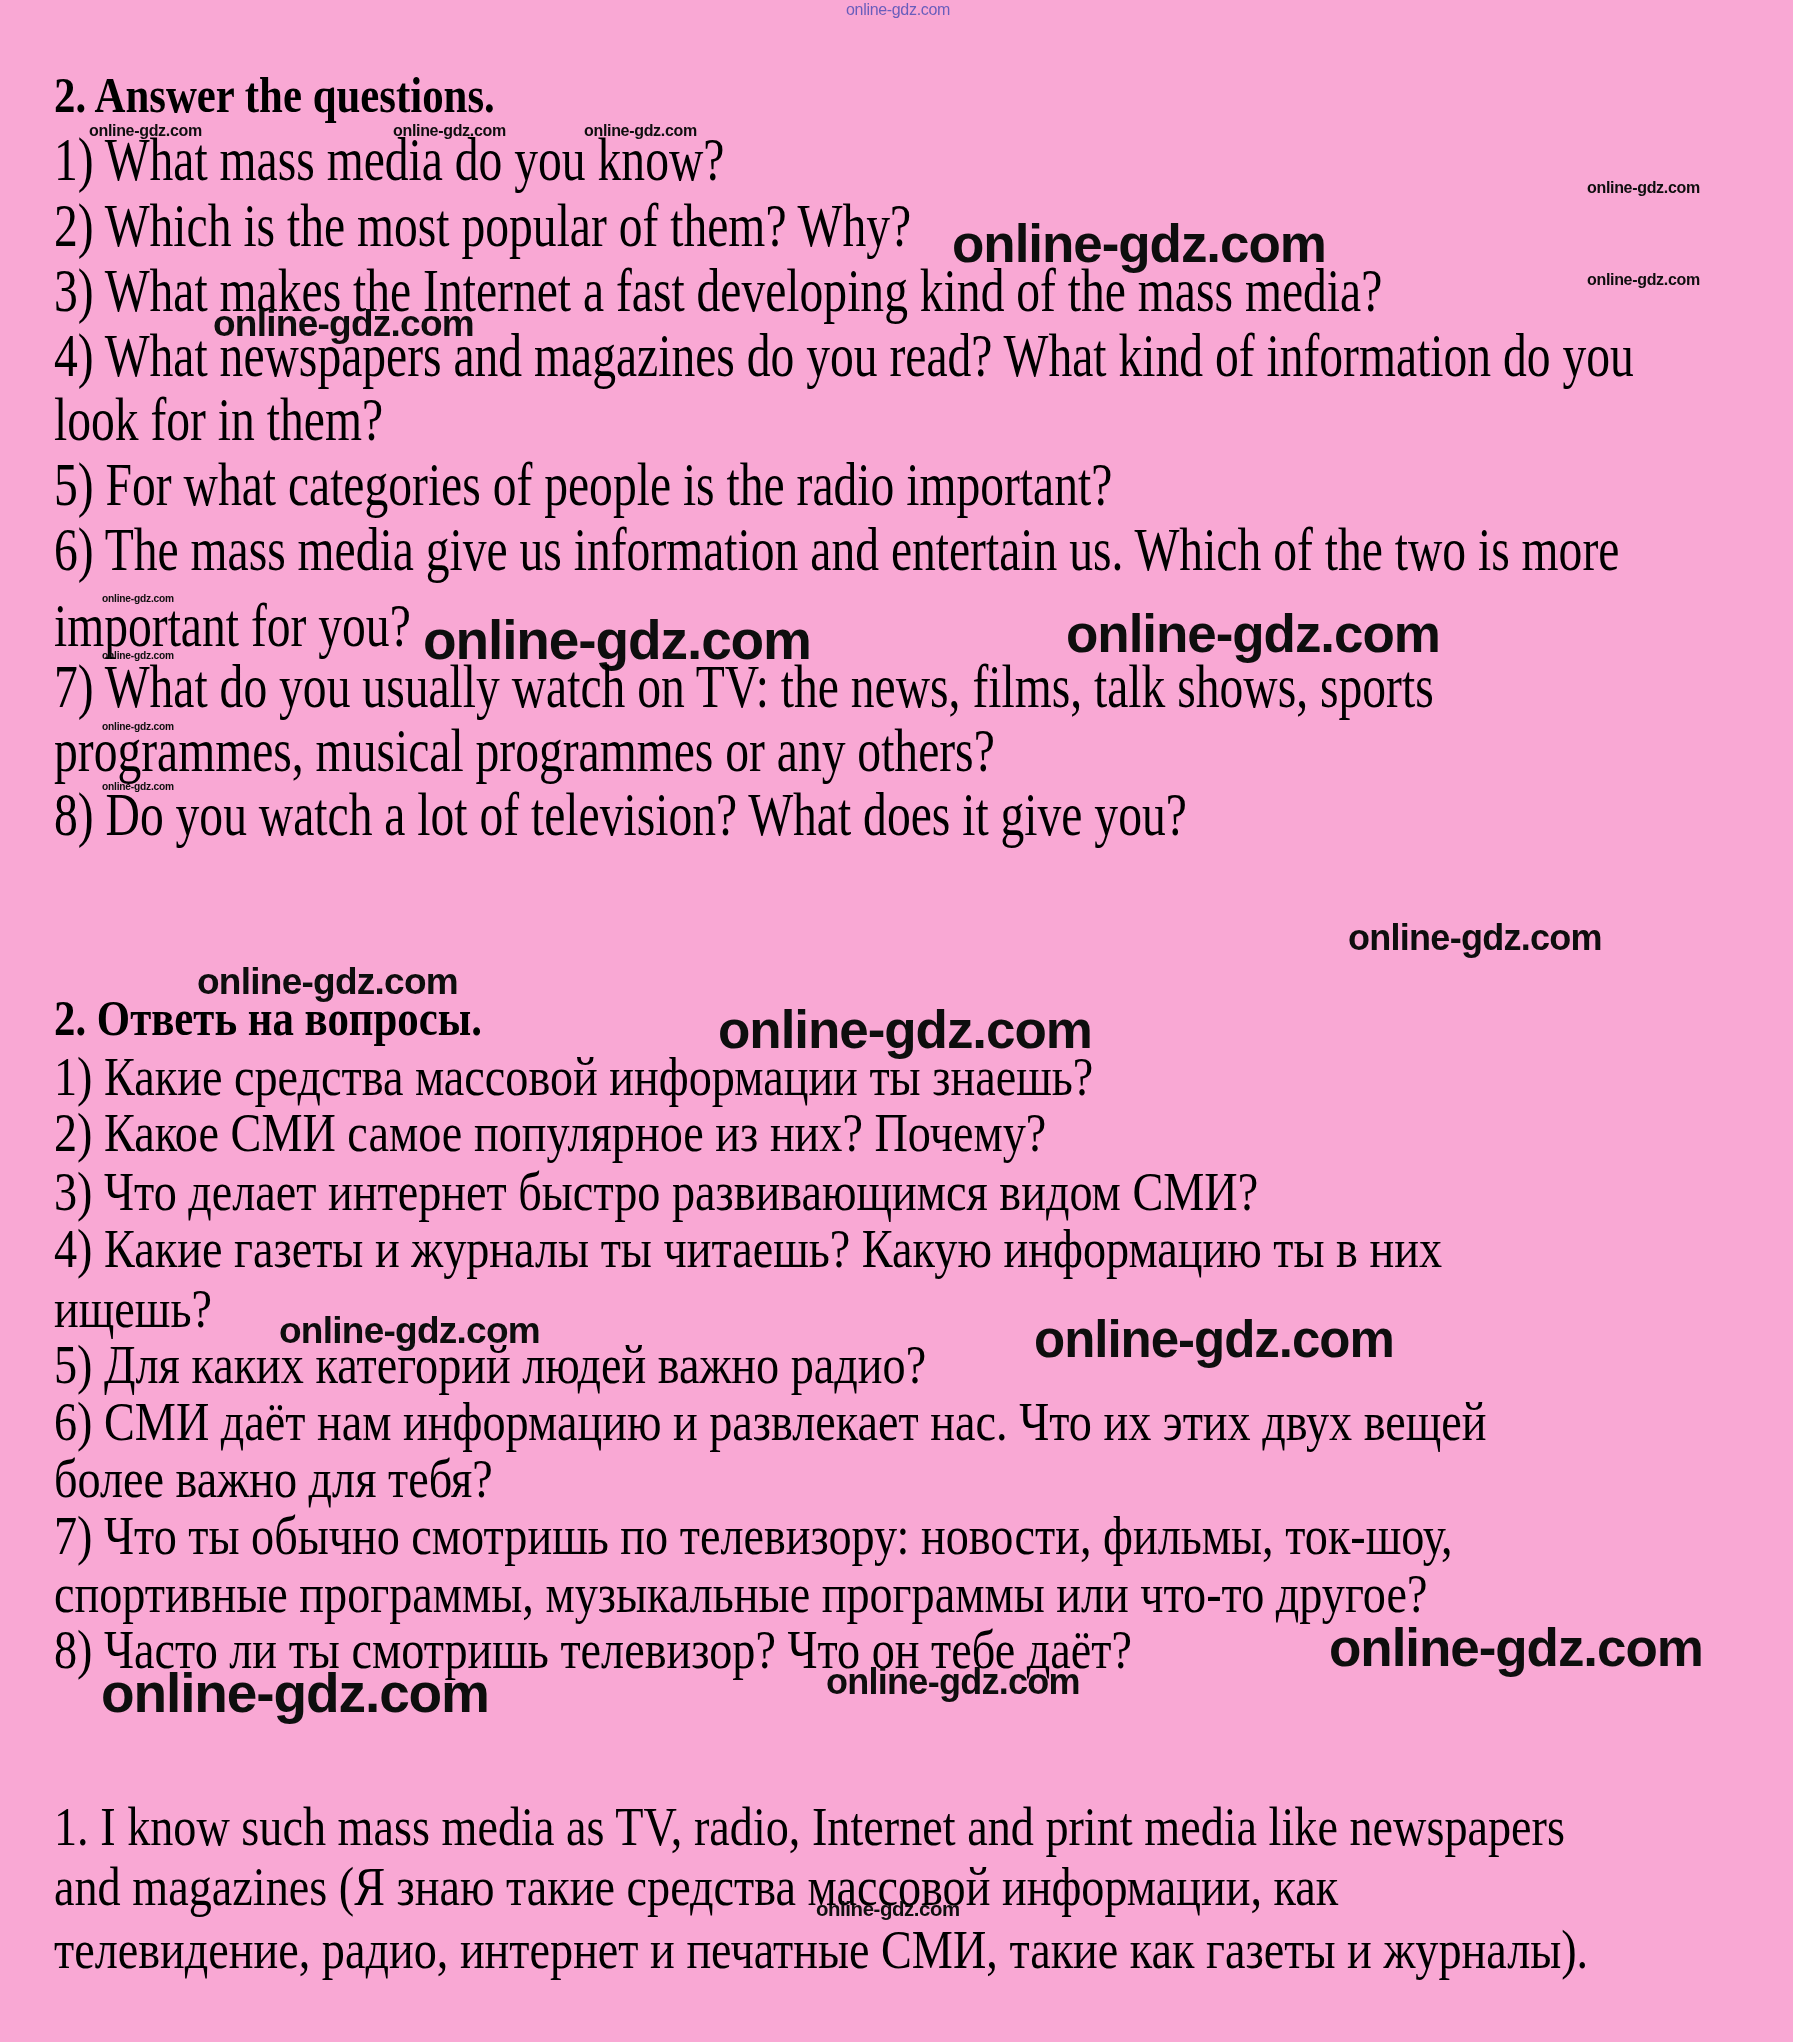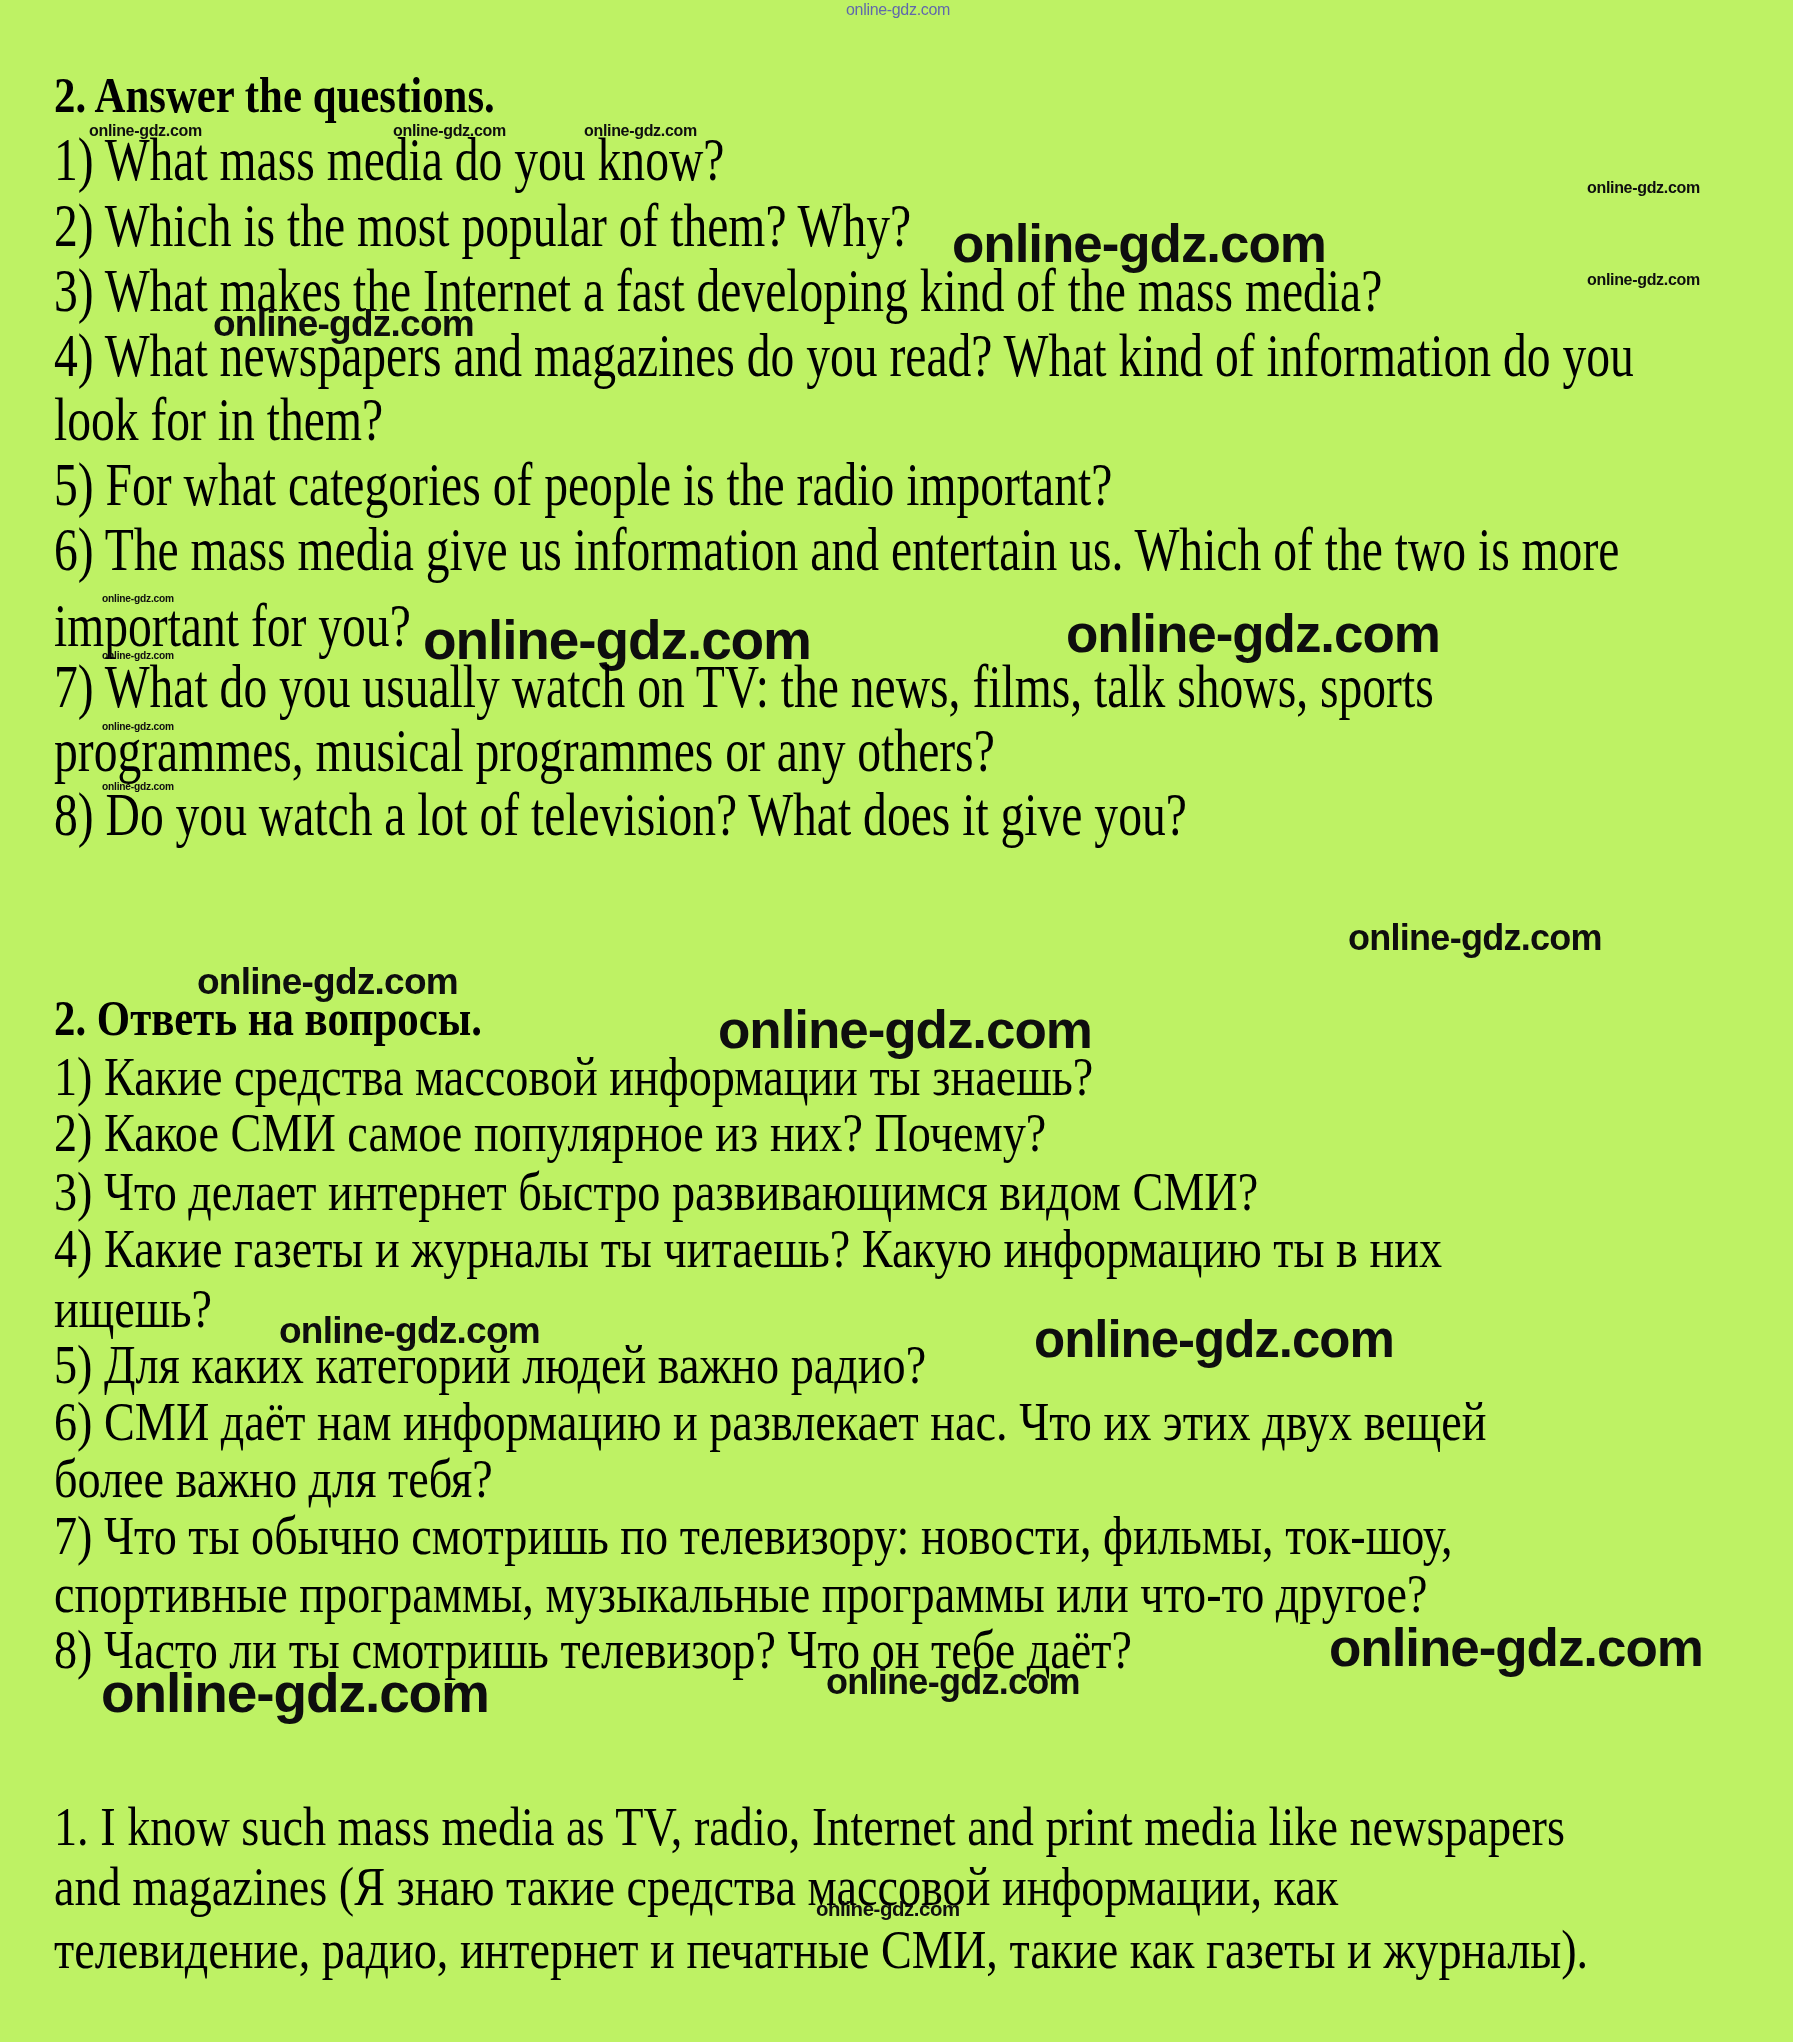--- a/index.html
+++ b/index.html
@@ -1,19 +1,19 @@
 <!DOCTYPE html>
 <html style="font-size:13.6px"><head>
 <meta charset="utf-8">
 <style>
   html,body { margin:0; padding:0; background:#888; }
   #page {
     position:relative;
     width:1794px; height:2043px;
-    background:#bef264;
+    background:#f9a8d4;
     overflow:hidden;
     font-kerning:normal;
   }
   
   .ln {
     position:absolute; left:54px;
     white-space:nowrap;
     font-family:"Liberation Serif","DejaVu Serif",serif;
     color:#000;
     line-height:1;

